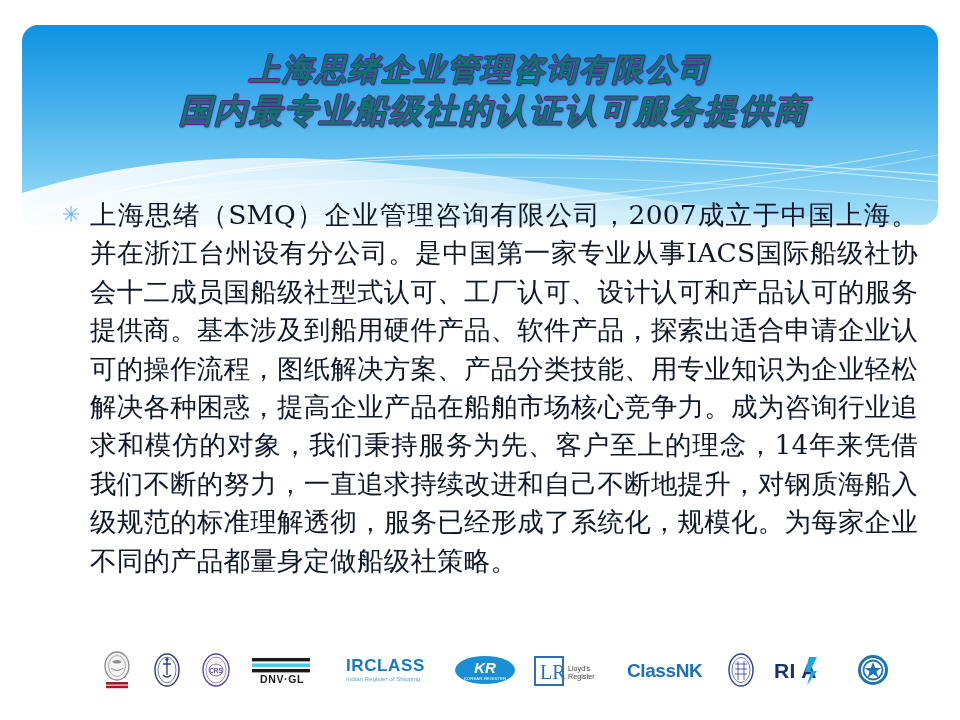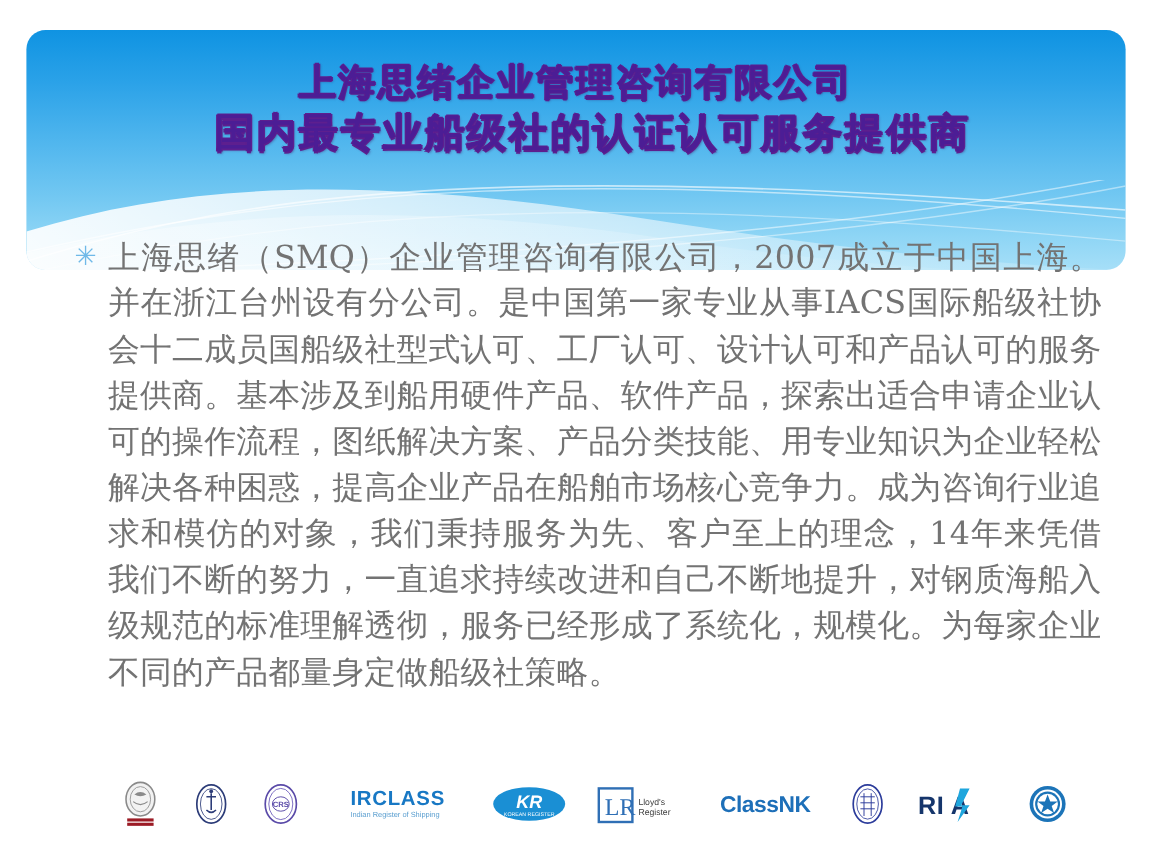--- a/index.html
+++ b/index.html
@@ -55,30 +55,31 @@
     left: 0;
     top: 50px;
     width: 960px;
     text-align: center;
     line-height: 1.28;
     z-index: 6;
     pointer-events: none;
   }
   .title-line {
     display: block;
-    color: #4c1d95;
+    color: #0f766e;
     font-family: "DejaVu Serif", "Liberation Serif", serif;
     font-weight: bold;
     letter-spacing: 2px;
     text-shadow:
        1px 0 0 #5d1f8f,
       -1px 0 0 #5d1f8f,
        0 1px 0 #5d1f8f,
        0 -1px 0 #5d1f8f,
        1px 1px 2px rgba(60,10,90,0.45);
+    font-style: italic;
   }
   .title-line.l1 { font-size: 31px; }
   .title-line.l2 { font-size: 33px; padding-left: 28px; }
 
   
   .body-area {
     position: absolute;
     left: 62px;
     top: 196px;
     width: 856px;
@@ -90,21 +91,21 @@
     color: #6fb9e8;
     font-size: 22px;
     line-height: 38px;
     width: 28px;
     flex: 0 0 28px;
     text-align: left;
     font-family: "DejaVu Sans", sans-serif;
   }
   .body-text {
     flex: 1 1 auto;
-    color: #737373;
+    color: #0f172a;
     font-family: "DejaVu Serif", "Liberation Serif", serif;
     font-size: 26.5px;
     line-height: 38.4px;
     text-align: justify;
     text-justify: inter-character;
     letter-spacing: 0.2px;
     white-space: pre-wrap;
     word-break: break-all;
   }
 
@@ -204,20 +205,28 @@
 
     <div class="logo" style="width:34px;">
       <svg width="34" height="38" viewBox="0 0 34 38">
         <ellipse cx="17" cy="19" rx="13" ry="16" fill="#ffffff" stroke="#5a4aa8" stroke-width="1.4"></ellipse>
         <ellipse cx="17" cy="19" rx="10" ry="13" fill="none" stroke="#7a6cc0" stroke-width="0.8"></ellipse>
         <ellipse cx="17" cy="19" rx="7" ry="6" fill="none" stroke="#5a4aa8" stroke-width="0.8"></ellipse>
         <text x="17" y="21.6" font-size="6.4" fill="#5a4aa8" text-anchor="middle" font-family="Liberation Sans, sans-serif" font-weight="bold">CRS</text>
       </svg>
     </div>
 
+    <div class="logo" style="width:64px;">
+      <svg width="64" height="34" viewBox="0 0 64 34">
+        <rect x="2" y="5" width="58" height="3.4" fill="#1a1a1a"></rect>
+        <rect x="2" y="10.5" width="58" height="3.4" fill="#4fc3e8"></rect>
+        <rect x="2" y="16" width="58" height="3.4" fill="#1a1a1a"></rect>
+        <text x="32" y="30" font-size="10.5" fill="#1a1a1a" text-anchor="middle" font-family="Liberation Sans, sans-serif" font-weight="bold" letter-spacing="0.6">DNV·GL</text>
+      </svg>
+    </div>
 
     <div class="logo" style="width:96px;margin-left:11px;">
       <svg width="96" height="34" viewBox="0 0 96 34">
         <text x="4" y="18" font-size="17" fill="#1878c4" font-family="Liberation Sans, sans-serif" font-weight="bold" letter-spacing="0.6">IRCLASS</text>
         <text x="4" y="28" font-size="6.2" fill="#5b9fd0" font-family="Liberation Sans, sans-serif">Indian Register of Shipping</text>
       </svg>
     </div>
 
     <div class="logo" style="width:62px;">
       <svg width="62" height="34" viewBox="0 0 62 34">

